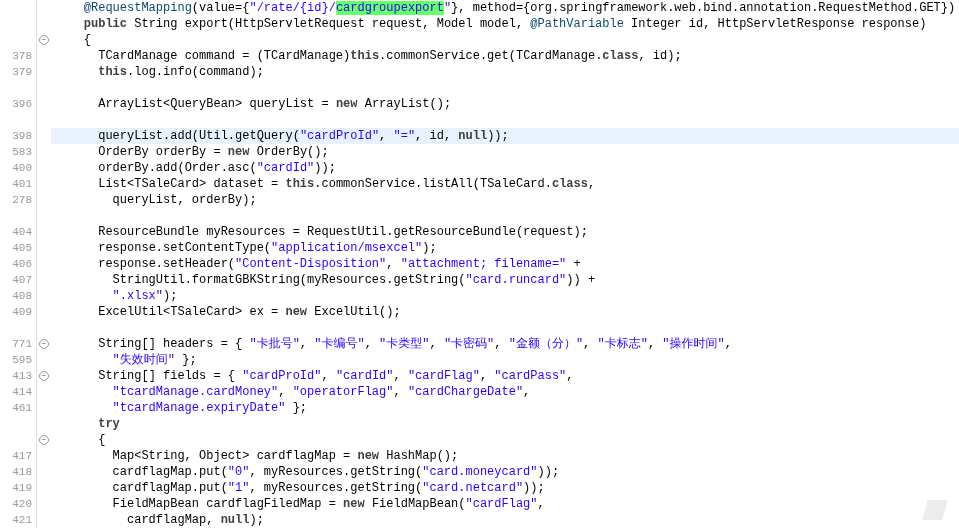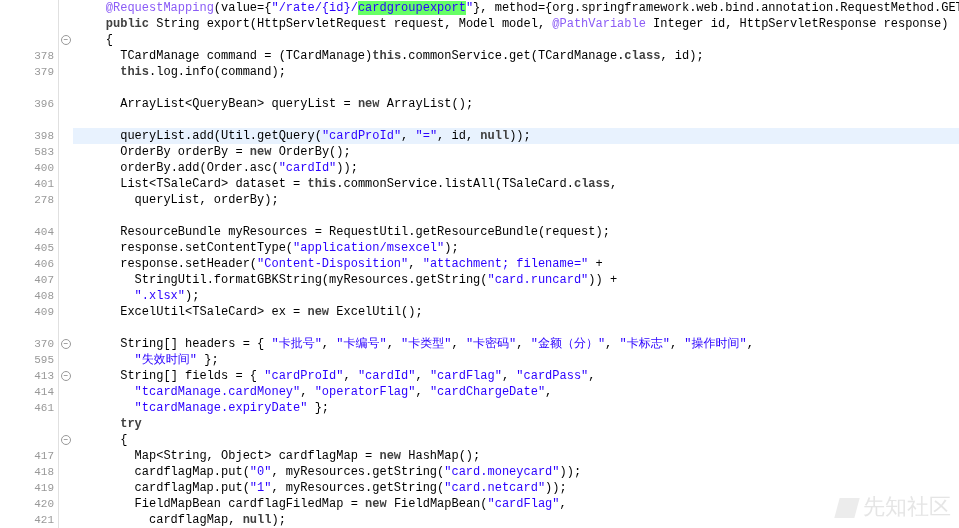--- a/index.html
+++ b/index.html
@@ -6,21 +6,21 @@
     body {
       font-family: Consolas, 'Courier New', monospace;
       font-size: 12px;
       background: #ffffff;
       display: flex;
       width: 959px;
       height: 528px;
       overflow: hidden;
     }
     .gutter {
-      width: 59px;
+      width: 37px;
       background: #ffffff;
       border-right: 1px solid #e0e0e0;
       text-align: right;
       padding-right: 4px;
       color: #999999;
       font-size: 11px;
       line-height: 16px;
       user-select: none;
       flex-shrink: 0;
     }
@@ -47,21 +47,21 @@
     .editor {
       flex: 1;
       line-height: 16px;
       white-space: pre;
       overflow: hidden;
     }
     .line { height: 16px; padding-left: 4px; }
     .line.highlight { background: #e8f2fe; }
     .kw { color: #404040; font-weight: bold; }
     .str { color: #2a00ff; }
-    .ann { color: #8b5cf6; }
+    .ann { color: #0c4a6e; }
     .und { }
     .hl-green { background: #66ff66; text-align: center; }
     .watermark {
       position: absolute;
       right: 8px;
       bottom: 6px;
       font-size: 22px;
       color: rgba(180,180,180,0.35);
       font-family: Arial, sans-serif;
       pointer-events: none;
@@ -93,21 +93,21 @@
     <div class="gutter-line">401</div>
     <div class="gutter-line">278</div>
     <div class="gutter-line"></div>
     <div class="gutter-line">404</div>
     <div class="gutter-line">405</div>
     <div class="gutter-line">406</div>
     <div class="gutter-line">407</div>
     <div class="gutter-line">408</div>
     <div class="gutter-line">409</div>
     <div class="gutter-line"></div>
-    <div class="gutter-line">370</div>
+    <div class="gutter-line">771</div>
     <div class="gutter-line">595</div>
     <div class="gutter-line">413</div>
     <div class="gutter-line">414</div>
     <div class="gutter-line">461</div>
     <div class="gutter-line"></div>
     <div class="gutter-line"></div>
     <div class="gutter-line">417</div>
     <div class="gutter-line">418</div>
     <div class="gutter-line">419</div>
     <div class="gutter-line">420</div>
@@ -151,14 +151,14 @@
       <div class="fold-icon" style="top: 3px;">−</div>
     </div>
     <div style="height: 16px; position: relative;"></div>
     <div style="height: 16px; position: relative;"></div>
     <div style="height: 16px; position: relative;"></div>
     <div style="height: 16px; position: relative;"></div>
     <div style="height: 16px; position: relative;"></div>
   </div>
 <div class="editor"><div class="line"><span>    </span><span class="ann">@RequestMapping</span><span>(value={</span><span class="str">"/rate/{id}/</span><span class="str hl-green">cardgroupexport</span><span class="str">"</span><span>}, method={org.springframework.web.bind.annotation.RequestMethod.</span><span>GET</span><span>})</span></div><div class="line"><span>    </span><span class="kw">public</span><span> String export(HttpServletRequest request, Model model, </span><span class="ann">@PathVariable</span><span> Integer id, HttpServletResponse response)</span></div><div class="line"><span>    </span><span>{</span></div><div class="line"><span>      </span><span class="und">TCardManage</span><span> command = (</span><span class="und">TCardManage</span><span>)</span><span class="kw">this</span><span>.</span><span class="und">commonService</span><span>.get(</span><span class="und">TCardManage</span><span>.</span><span class="kw">class</span><span>, id);</span></div><div class="line"><span>      </span><span class="kw">this</span><span>.</span><span class="und">log</span><span>.info(command);</span></div><div class="line"><span></span><span></span></div><div class="line"><span>      </span><span>ArrayList&lt;</span><span class="und">QueryBean</span><span>&gt; queryList = </span><span class="kw">new</span><span> ArrayList();</span></div><div class="line"><span></span><span></span></div><div class="line highlight"><span>      </span><span>queryList.add(</span><span class="und">Util</span><span>.</span><span class="und">getQuery</span><span>(</span><span class="str">"cardProId"</span><span>, </span><span class="str">"="</span><span>, id, </span><span class="kw">null</span><span>));</span></div><div class="line"><span>      </span><span class="und">OrderBy</span><span> orderBy = </span><span class="kw">new</span><span> </span><span class="und">OrderBy</span><span>();</span></div><div class="line"><span>      </span><span>orderBy.</span><span class="und">add</span><span>(Order.</span><span>asc</span><span>(</span><span class="str">"cardId"</span><span>));</span></div><div class="line"><span>      </span><span>List&lt;</span><span class="und">TSaleCard</span><span>&gt; dataset = </span><span class="kw">this</span><span>.</span><span class="und">commonService</span><span>.</span><span class="und">listAll</span><span>(</span><span class="und">TSaleCard</span><span>.</span><span class="kw">class</span><span>,</span></div><div class="line"><span>        </span><span>queryList, orderBy);</span></div><div class="line"><span></span><span></span></div><div class="line"><span>      </span><span>ResourceBundle myResources = </span><span class="und">RequestUtil</span><span>.</span><span class="und">getResourceBundle</span><span>(request);</span></div><div class="line"><span>      </span><span>response.setContentType(</span><span class="str">"application/msexcel"</span><span>);</span></div><div class="line"><span>      </span><span>response.setHeader(</span><span class="str">"Content-Disposition"</span><span>, </span><span class="str">"attachment; filename="</span><span> + </span></div><div class="line"><span>        </span><span class="und">StringUtil</span><span>.</span><span class="und">formatGBKString</span><span>(myResources.getString(</span><span class="str">"card.runcard"</span><span>)) + </span></div><div class="line"><span>        </span><span class="str">".xlsx"</span><span>);</span></div><div class="line"><span>      </span><span class="und">ExcelUtil</span><span>&lt;</span><span class="und">TSaleCard</span><span>&gt; ex = </span><span class="kw">new</span><span> </span><span class="und">ExcelUtil</span><span>();</span></div><div class="line"><span></span><span></span></div><div class="line"><span>      </span><span>String[] headers = { </span><span class="str">"卡批号"</span><span>, </span><span class="str">"卡编号"</span><span>, </span><span class="str">"卡类型"</span><span>, </span><span class="str">"卡密码"</span><span>, </span><span class="str">"金额（分）"</span><span>, </span><span class="str">"卡标志"</span><span>, </span><span class="str">"操作时间"</span><span>,</span></div><div class="line"><span>        </span><span class="str">"失效时间"</span><span> };</span></div><div class="line"><span>      </span><span>String[] fields = { </span><span class="str">"cardProId"</span><span>, </span><span class="str">"cardId"</span><span>, </span><span class="str">"cardFlag"</span><span>, </span><span class="str">"cardPass"</span><span>,</span></div><div class="line"><span>        </span><span class="str">"tcardManage.cardMoney"</span><span>, </span><span class="str">"operatorFlag"</span><span>, </span><span class="str">"cardChargeDate"</span><span>,</span></div><div class="line"><span>        </span><span class="str">"tcardManage.expiryDate"</span><span> };</span></div><div class="line"><span>      </span><span class="kw">try</span></div><div class="line"><span>      </span><span>{</span></div><div class="line"><span>        </span><span>Map&lt;String, Object&gt; cardflagMap = </span><span class="kw">new</span><span> HashMap();</span></div><div class="line"><span>        </span><span>cardflagMap.put(</span><span class="str">"0"</span><span>, myResources.getString(</span><span class="str">"card.moneycard"</span><span>));</span></div><div class="line"><span>        </span><span>cardflagMap.put(</span><span class="str">"1"</span><span>, myResources.getString(</span><span class="str">"card.netcard"</span><span>));</span></div><div class="line"><span>        </span><span class="und">FieldMapBean</span><span> cardflagFiledMap = </span><span class="kw">new</span><span> </span><span class="und">FieldMapBean</span><span>(</span><span class="str">"cardFlag"</span><span>,</span></div><div class="line"><span>          </span><span>cardflagMap, </span><span class="kw">null</span><span>);</span></div></div>
 <div class="watermark">
-  <span class="watermark-icon"></span><span>先知社区</span>
+  <span class="watermark-icon"></span>
 </div>
 
 </body></html>

